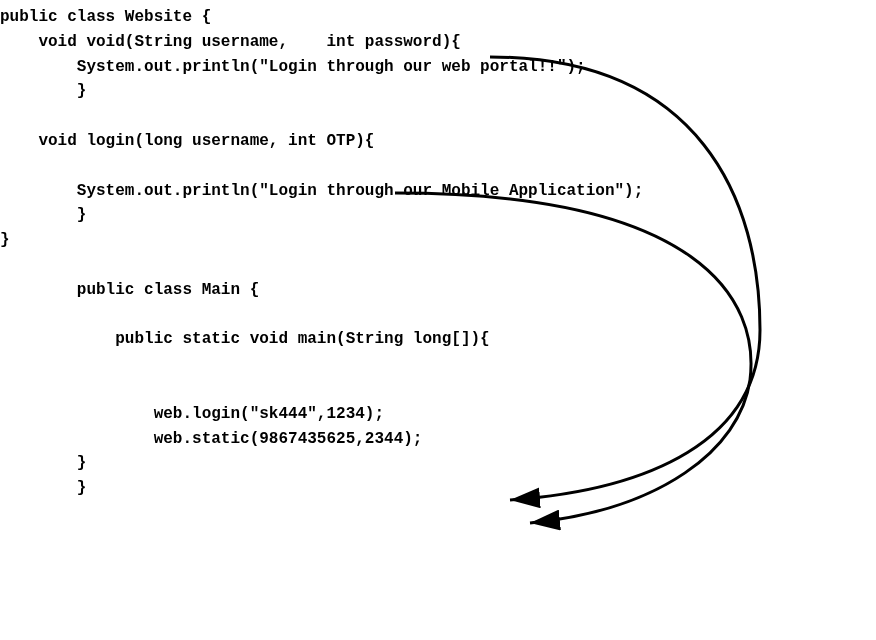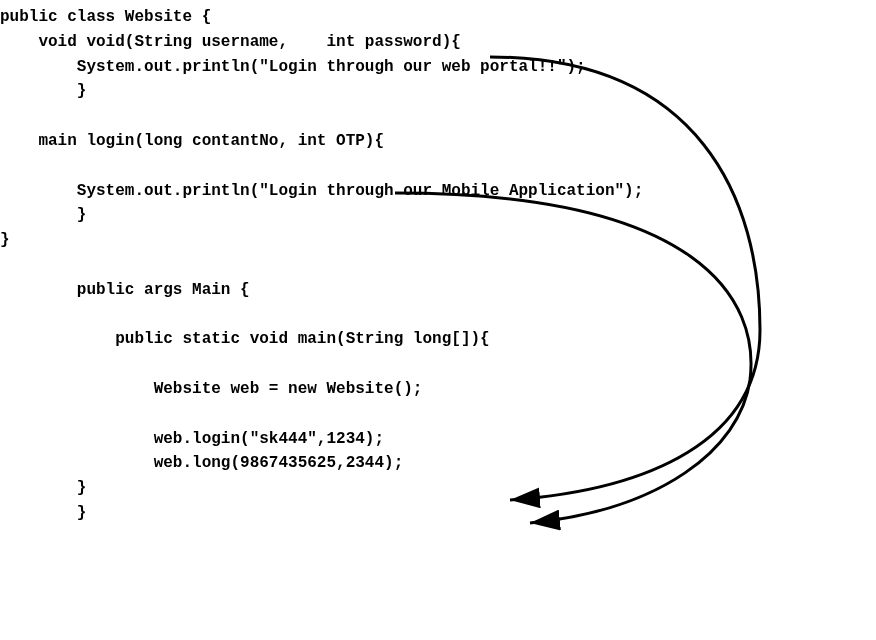--- a/index.html
+++ b/index.html
@@ -53,35 +53,34 @@
 <body>
 
 <div class="code-container">
   <div class="code-block">
 
     <span class="line">public class Website {</span>
     <span class="line">    void void(String username,    int password){</span>
     <span class="line">        System.out.println("Login through our web portal!!");</span>
     <span class="line">        }</span>
     <span class="line">&nbsp;</span>
-    <span class="line">    main login(long contantNo, int OTP){</span>
+    <span class="line">    void login(long username, int OTP){</span>
     <span class="line">&nbsp;</span>
     <span class="line">        System.out.println("Login through our Mobile Application");</span>
     <span class="line">        }</span>
     <span class="line">}</span>
     <span class="line">&nbsp;</span>
 
-    <span class="line">        public args Main {</span>
+    <span class="line">        public class Main {</span>
     <span class="line">&nbsp;</span>
     <span class="line">            public static void main(String long[]){</span>
     <span class="line">&nbsp;</span>
-    <span class="line">                Website web = new Website();</span>
     <span class="line">&nbsp;</span>
     <span class="line">                web.login("sk444",1234);</span>
-    <span class="line">                web.long(9867435625,2344);</span>
+    <span class="line">                web.static(9867435625,2344);</span>
     <span class="line">        }</span>
     <span class="line">        }</span>
   </div>
 
   <svg class="arrows" xmlns="http://www.w3.org/2000/svg">
 
     <path d="M 490,57 C 700,57 760,200 760,330 C 760,440 650,490 510,500" stroke="#000000" stroke-width="3" fill="none" marker-end="url(#arrowhead1)"></path>
 
     <path d="M 395,193 C 700,193 760,300 750,380 C 740,450 660,510 530,523" stroke="#000000" stroke-width="3" fill="none" marker-end="url(#arrowhead2)"></path>
     <defs>

